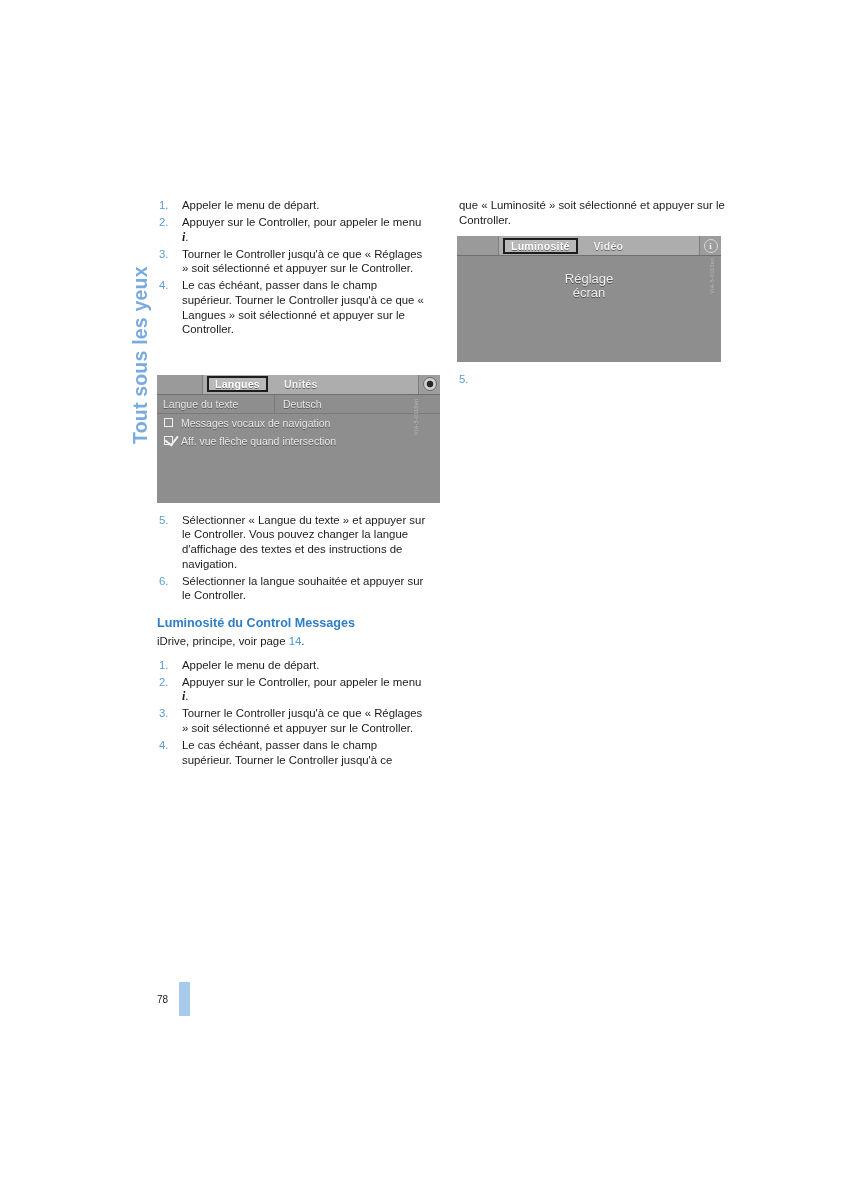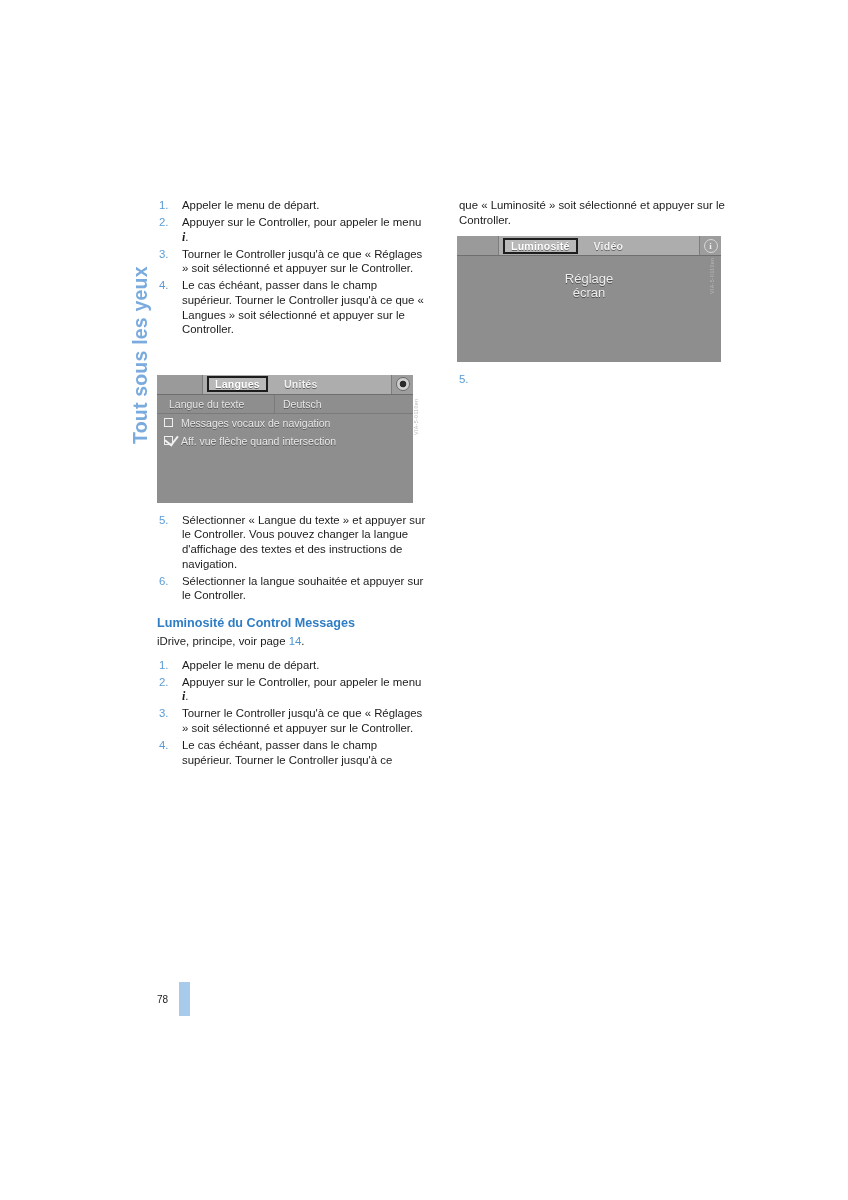--- a/index.html
+++ b/index.html
@@ -100,21 +100,21 @@
   .screen-wrap { position: relative; margin: 12px 0 10px 0; }
 
   .screen {
     position: relative;
     width: 264px;
     height: 126px;
     background: #8e8e8e;
     overflow: hidden;
     font-family: "Liberation Sans", sans-serif;
   }
-  .screen.narrow { width: 256px; height: 128px; margin-top: 38px; }
+  .screen.narrow { width: 283px; height: 128px; margin-top: 38px; }
 
   .screen-hdr {
     position: relative;
     height: 20px;
     background: #adadad;
     border-bottom: 1px solid #6f6f6f;
     display: flex;
     align-items: center;
   }
   .hdr-stub {
@@ -165,21 +165,21 @@
   
   .screen-row {
     display: flex;
     height: 19px;
     align-items: center;
     border-bottom: 1px solid #7a7a7a;
     background: #8e8e8e;
   }
   .screen-row .lab {
     width: 118px;
-    padding-left: 12px;
+    padding-left: 6px;
     font-size: 10.5px;
     color: #e6e6e6;
     text-shadow: 0 1px 0 rgba(0,0,0,.4);
     border-right: 1px solid #7a7a7a;
     height: 100%;
     display: flex; align-items: center;
   }
   .screen-row .val {
     padding-left: 8px;
     font-size: 10.5px;

